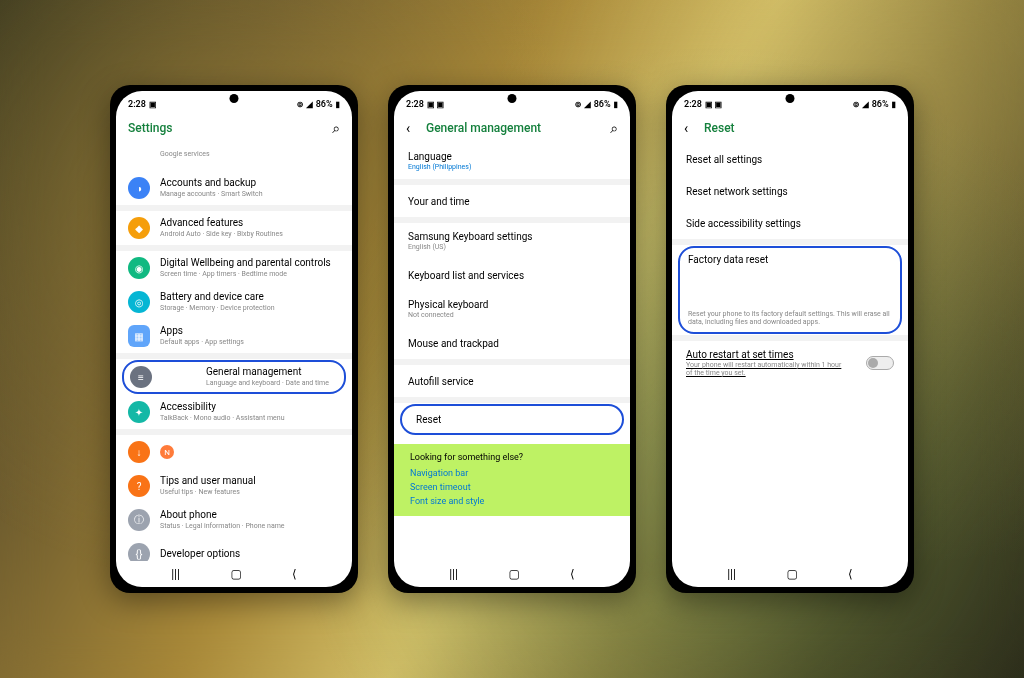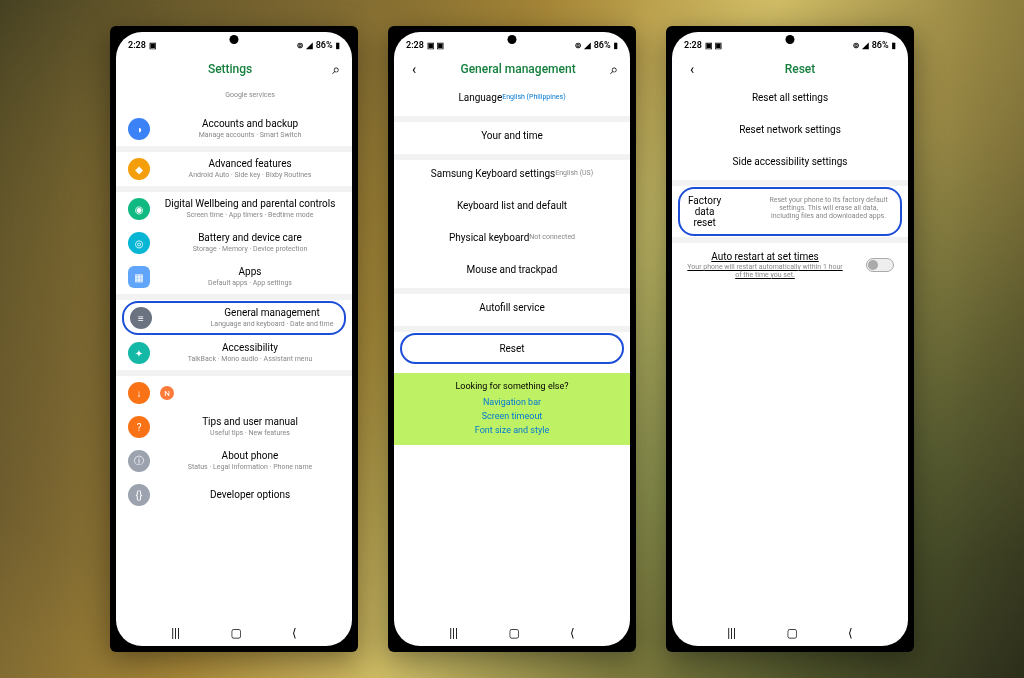--- a/index.html
+++ b/index.html
@@ -19,28 +19,27 @@
     content:"";
     position:absolute;
     inset:0;
     backdrop-filter: blur(20px);
     background: radial-gradient(circle at 20% 30%, rgba(180,150,60,.4), transparent 40%),
                 radial-gradient(circle at 70% 70%, rgba(90,160,100,.3), transparent 50%),
                 radial-gradient(circle at 90% 20%, rgba(200,180,100,.3), transparent 40%);
   }
   .phone {
     width: 248px;
-    height: 626px;
+    height: 508px;
     background: #000;
-    border-radius: 6px;
+    border-radius: 20px;
     padding: 6px;
     position: relative;
     z-index: 2;
     box-shadow: 0 8px 30px rgba(0,0,0,.4);
-    text-align: center;
   }
   .screen {
     width: 100%;
     height: 100%;
     background: #fff;
     border-radius: 26px;
     overflow: hidden;
     display: flex;
     flex-direction: column;
     position: relative;
@@ -141,21 +140,21 @@
     color: #fff;
     font-size: 8px;
     display: flex;
     align-items: center;
     justify-content: center;
   }
   .simple-row {
     padding: 8px 14px;
     min-height: 32px;
     display:flex;
-    flex-direction:row;
+    flex-direction:column;
     justify-content:center;
   }
   .simple-title { font-size: 10px; color: #000; }
   .simple-sub { font-size: 7px; color: #888; margin-top:1px; }
   .simple-sub.blue { color: #0078d4; }
   .lightbox {
     background: #bef264;
     padding: 8px 16px;
   }
   .lightbox .q { font-size: 9px; color:#000; margin-bottom:4px; }
@@ -340,21 +339,21 @@
       <div class="divider"></div>
       <div class="simple-row">
         <div class="simple-title">Your and time</div>
       </div>
       <div class="divider"></div>
       <div class="simple-row">
         <div class="simple-title">Samsung Keyboard settings</div>
         <div class="simple-sub">English (US)</div>
       </div>
       <div class="simple-row">
-        <div class="simple-title">Keyboard list and default</div>
+        <div class="simple-title">Keyboard list and services</div>
       </div>
       <div class="simple-row">
         <div class="simple-title">Physical keyboard</div>
         <div class="simple-sub">Not connected</div>
       </div>
       <div class="simple-row">
         <div class="simple-title">Mouse and trackpad</div>
       </div>
       <div class="divider"></div>
       <div class="simple-row">

